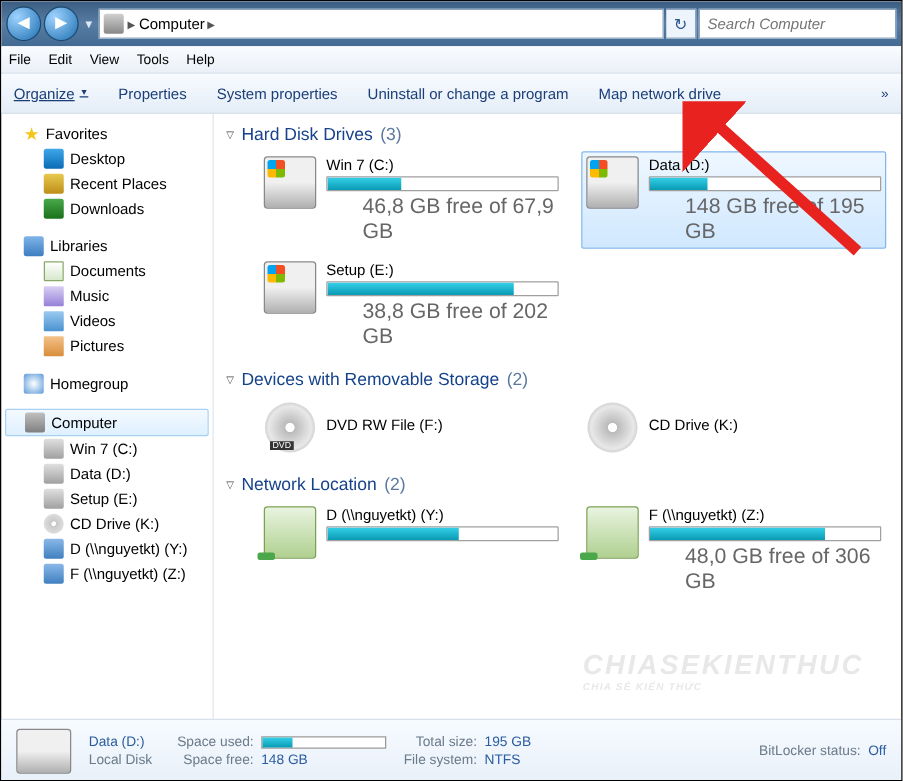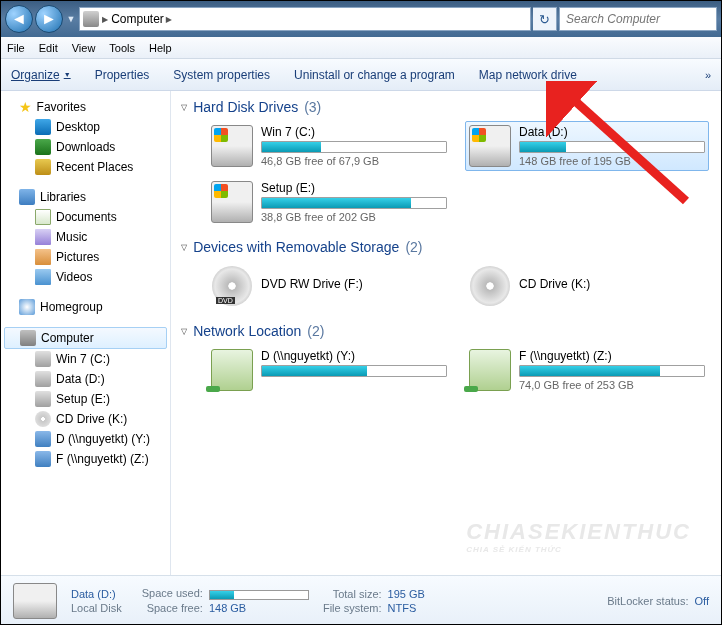--- a/index.html
+++ b/index.html
@@ -60,21 +60,21 @@
 .hdd-ico { background: linear-gradient(#f0f0f0 50%, #b0b0b0); border: 1px solid #888; border-radius: 3px; position: relative; }
 .hdd-ico.win::before { content: ""; position: absolute; left: 2px; top: 2px; width: 14px; height: 14px; background: conic-gradient(#f25022 0 25%, #7fba00 0 50%, #ffb900 0 75%, #00a4ef 0); border-radius: 2px; }
 .dvd-big { background: radial-gradient(circle, #fff 12%, #bbb 14%, #e8e8e8 60%, #999); border-radius: 50%; width: 40px; height: 40px; position: relative; }
 .dvd-big .tag { position: absolute; left: 4px; bottom: 2px; font-size: 7px; background: #333; color: #fff; padding: 0 2px; }
 .netdrv-ico { background: linear-gradient(#e8f4e0, #b0d090); border: 1px solid #7aa050; border-radius: 3px; position: relative; }
 .netdrv-ico::after { content: ""; position: absolute; left: -6px; bottom: -2px; width: 14px; height: 6px; background: #4aa84a; border-radius: 2px; }
 .drive-info { flex: 1; }
 .drive-name { padding-bottom: 2px; }
 .bar { height: 12px; background: #fff; border: 1px solid #a0a0a0; border-radius: 1px; margin-bottom: 2px; overflow: hidden; }
 .bar .fill { height: 100%; background: linear-gradient(#35d0e8, #0a9ab4); }
-.drive-stat { font-size: 11px; color: #666; }
+.drive-stat { font-size: 17px; color: #666; margin-left: 29px; }
 
 
 .statusbar { height: 50px; border-top: 1px solid #d6e0ea; background: linear-gradient(#f7fbff, #e8f0f9); display: flex; align-items: center; padding: 4px 12px; gap: 14px; font-size: 11px; }
 .statusbar .sb-ico { width: 44px; height: 36px; }
 .statusbar .col { display: grid; grid-template-columns: auto auto; column-gap: 6px; row-gap: 2px; }
 .statusbar .k { color: #6a7a8a; text-align: right; }
 .statusbar .v { color: #2a5ca0; }
 .statusbar .mini-bar { width: 100px; height: 10px; border: 1px solid #999; background: #fff; display: inline-block; vertical-align: middle; }
 .statusbar .mini-bar .f { height: 100%; background: linear-gradient(#35d0e8, #0a9ab4); width: 25%; }
 
@@ -130,48 +130,48 @@
     <div class="side-group">
       <div class="side-head">
           <span class="star-ico">★</span>
           <span>Favorites</span>
         </div>
       <div class="side-item">
           <span class="ico desk-ico"></span>
           <span>Desktop</span>
         </div>
       <div class="side-item">
+          <span class="ico rec-ico"></span>
+          <span>Recent Places</span>
+        </div>
+      <div class="side-item">
           <span class="ico dl-ico"></span>
           <span>Downloads</span>
-        </div>
-      <div class="side-item">
-          <span class="ico rec-ico"></span>
-          <span>Recent Places</span>
         </div>
     </div>
     <div class="side-group">
       <div class="side-head">
           <span class="ico lib-ico"></span>
           <span>Libraries</span>
         </div>
       <div class="side-item">
           <span class="ico doc-ico"></span>
           <span>Documents</span>
         </div>
       <div class="side-item">
           <span class="ico mus-ico"></span>
           <span>Music</span>
         </div>
       <div class="side-item">
+          <span class="ico vid-ico"></span>
+          <span>Videos</span>
+        </div>
+      <div class="side-item">
           <span class="ico pic-ico"></span>
           <span>Pictures</span>
-        </div>
-      <div class="side-item">
-          <span class="ico vid-ico"></span>
-          <span>Videos</span>
         </div>
     </div>
     <div class="side-group">
       <div class="side-head">
           <span class="ico hg-ico"></span>
           <span>Homegroup</span>
         </div>
     </div>
     <div class="side-group">
       <div class="side-head sel" style="margin:0 3px;padding:2px 6px 2px 15px;background:linear-gradient(#f4f9ff,#def0ff);border:1px solid #a6d0f4;border-radius:2px">
@@ -251,21 +251,21 @@
       <span class="count">(2)</span>
     </div>
     <div class="drives">
       <div class="drive">
         <div class="big-ico">
             <div class="dvd-big">
               <span class="tag">DVD</span>
             </div>
           </div>
         <div class="drive-info">
-            <div class="drive-name" style="padding-top:12px">DVD RW Drive (F:)</div>
+            <div class="drive-name" style="padding-top:12px">DVD RW File (F:)</div>
           </div>
       </div>
       <div class="drive">
         <div class="big-ico">
             <div class="dvd-big"></div>
           </div>
         <div class="drive-info">
             <div class="drive-name" style="padding-top:12px">CD Drive (K:)</div>
           </div>
       </div>
@@ -286,21 +286,21 @@
             </div>
         </div>
       </div>
       <div class="drive">
         <div class="big-ico netdrv-ico"></div>
         <div class="drive-info">
           <div class="drive-name">F (\\nguyetkt) (Z:)</div>
           <div class="bar">
               <div class="fill" style="width:76%"></div>
             </div>
-          <div class="drive-stat">74,0 GB free of 253 GB</div>
+          <div class="drive-stat">48,0 GB free of 306 GB</div>
         </div>
       </div>
     </div>
 
   </div>
 </div>
 
 <div class="statusbar">
   <div class="sb-ico hdd-ico"></div>
   <div class="col">

